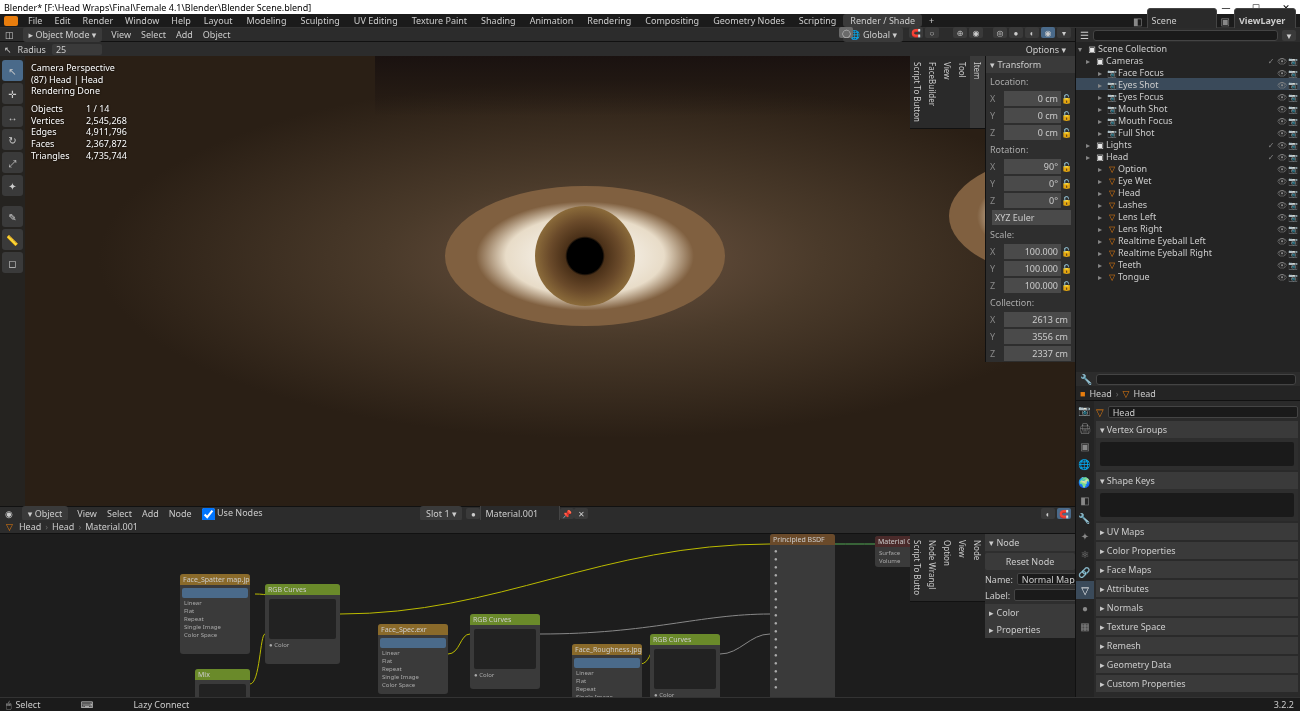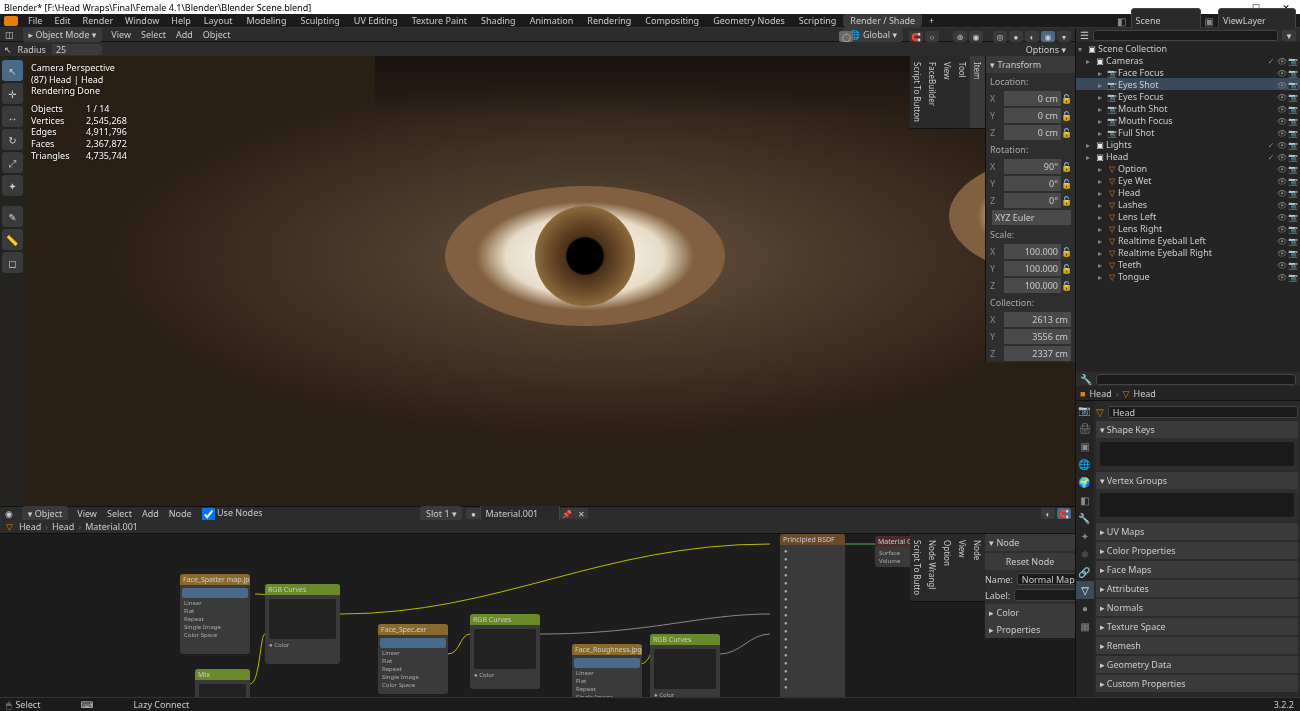--- a/index.html
+++ b/index.html
@@ -22,21 +22,21 @@
 
 
 .main { display: flex; height: 683px; }
 .col-left { width: 1075px; display: flex; flex-direction: column; }
 .col-right { width: 225px; display: flex; flex-direction: column; background: #242424; border-left: 1px solid #111; }
 
 
 .viewport-header { height: 14px; background: #2c2c2c; display: flex; align-items: center; border-bottom: 1px solid #111; }
 .hdr-item { padding: 0 5px; font-size: 9px; cursor: pointer; }
 .mode-select { background: #3a3a3a; padding: 1px 6px; border-radius: 3px; font-size: 9px; margin: 0 4px; cursor: pointer; }
-.hdr-right { margin-left: auto; display: flex; align-items: flex-end; gap: 2px; padding-right: 4px; }
+.hdr-right { margin-left: auto; display: flex; align-items: flex-start; gap: 2px; padding-right: 4px; }
 .hdr-btn { width: 14px; height: 11px; background: #3a3a3a; border-radius: 2px; cursor: pointer; text-align: center; line-height: 11px; font-size: 8px; }
 .hdr-btn.shaded { background: #4a6a8a; }
 .hdr-btn.wire { background: #6a6a6a; }
 
 .viewport-subheader { height: 14px; background: #2c2c2c; display: flex; align-items: center; padding: 0 4px; gap: 6px; font-size: 9px; }
 .num-field { background: #3a3a3a; border: none; color: #ccc; width: 50px; height: 11px; font-size: 9px; padding: 0 4px; border-radius: 2px; }
 
 .viewport { height: 450px; background: #2a2418; position: relative; display: flex; }
 .tool-column { width: 25px; background: rgba(35,35,35,0.7); display: flex; flex-direction: column; gap: 2px; padding: 4px 2px; }
 .tool-btn { width: 21px; height: 21px; background: #3a3a3a; border-radius: 3px; cursor: pointer; display:flex; align-items:center; justify-content:center; font-size:10px; }
@@ -158,21 +158,21 @@
       <span class="workspace-tab">Compositing</span>
       <span class="workspace-tab">Geometry Nodes</span>
       <span class="workspace-tab">Scripting</span>
       <span class="workspace-tab active">Render / Shade</span>
       <span class="workspace-tab">+</span>
     </div>
   <div class="topbar-right">
     <span style="color:#888">◧</span>
     <input class="top-input" style="width: 70px;" value="Scene">
     <span style="color:#888">▣</span>
-    <input class="top-input" style="width: 78px;" value="ViewLayer">
+    <input class="top-input" style="width: 62px; font-weight: bold;" value="ViewLayer">
   </div>
 </div>
 
 <div class="main">
   <div class="col-left">
 
     <div class="viewport-header">
       <span class="hdr-item">◫</span>
       <span class="mode-select">▸ <span>Object Mode</span> ▾</span>
       <div id="vp-menus" style="display:flex">
@@ -445,21 +445,21 @@
               <div class="node-socket">Color Space</div>
             </div>
           </div>
           <div class="node node-rgb" style="left: 650px; top: 100px; width: 70px; min-height: 75px;">
             <div class="node-header">RGB Curves</div>
             <div class="node-body">
               <div style="height:40px;background:#222;margin:2px;border-radius:2px"></div>
               <div class="node-socket">● Color</div>
             </div>
           </div>
-          <div class="node node-bsdf" style="left: 770px; top: 0px; width: 65px; min-height: 170px; margin-left: 10px;">
+          <div class="node node-bsdf" style="left: 770px; top: 0px; width: 65px; min-height: 170px;">
             <div class="node-header">Principled BSDF</div>
             <div class="node-body">
               <div class="node-socket">●</div>
               <div class="node-socket">●</div>
               <div class="node-socket">●</div>
               <div class="node-socket">●</div>
               <div class="node-socket">●</div>
               <div class="node-socket">●</div>
               <div class="node-socket">●</div>
               <div class="node-socket">●</div>
@@ -750,27 +750,27 @@
         <div class="prop-tab">●</div>
         <div class="prop-tab">▦</div>
       </div>
       <div class="prop-content">
         <div class="prop-field">
           <span class="ico-mesh">▽</span>
           <input class="prop-field-input" value="Head" style="">
         </div>
         <div id="prop-panels">
             <div class="prop-panel">
-              <div class="prop-panel-header">▾ Shape Keys</div>
+              <div class="prop-panel-header">▾ Vertex Groups</div>
               <div class="prop-panel-body">
                 <div style="background:#1a1a1a;height:24px;border-radius:2px"></div>
               </div>
             </div>
             <div class="prop-panel">
-              <div class="prop-panel-header">▾ Vertex Groups</div>
+              <div class="prop-panel-header">▾ Shape Keys</div>
               <div class="prop-panel-body">
                 <div style="background:#1a1a1a;height:24px;border-radius:2px"></div>
               </div>
             </div>
             <div class="prop-panel">
               <div class="prop-panel-header">▸ UV Maps</div>
             </div>
             <div class="prop-panel">
               <div class="prop-panel-header">▸ Color Properties</div>
             </div>

